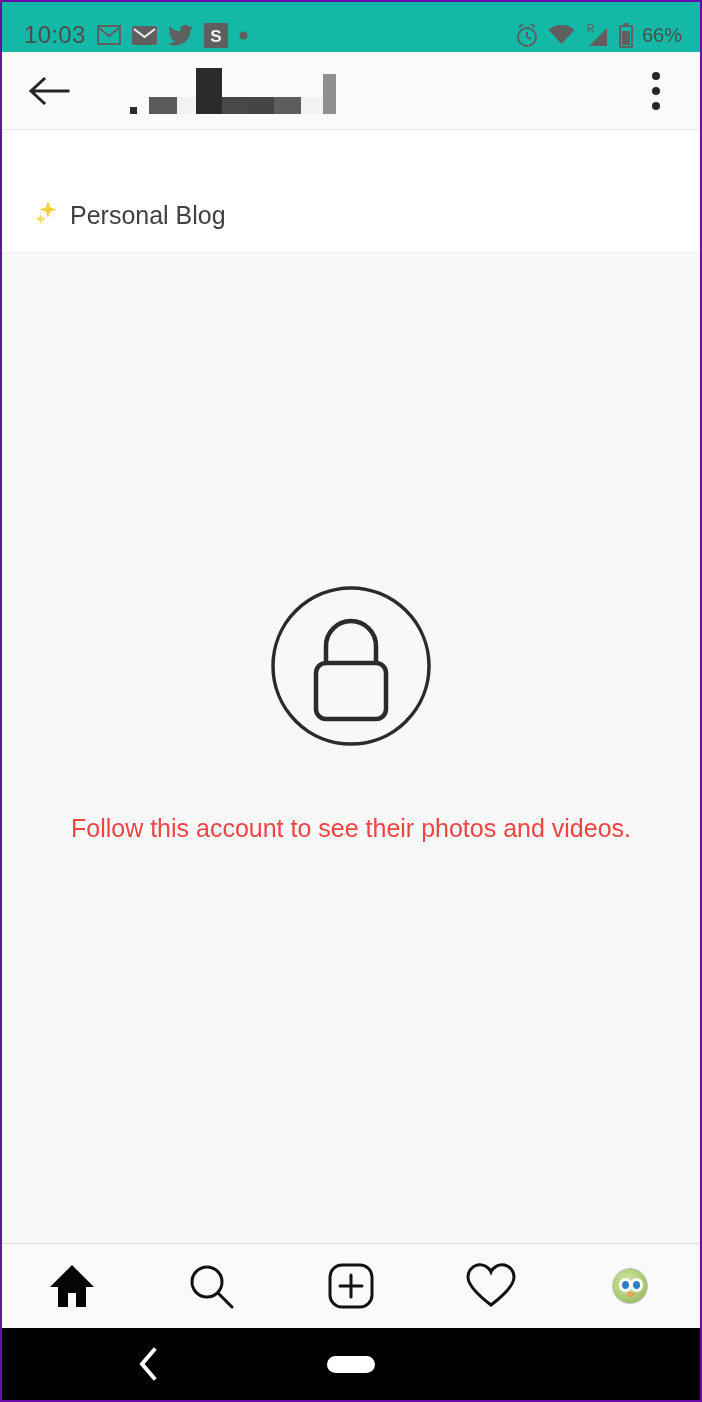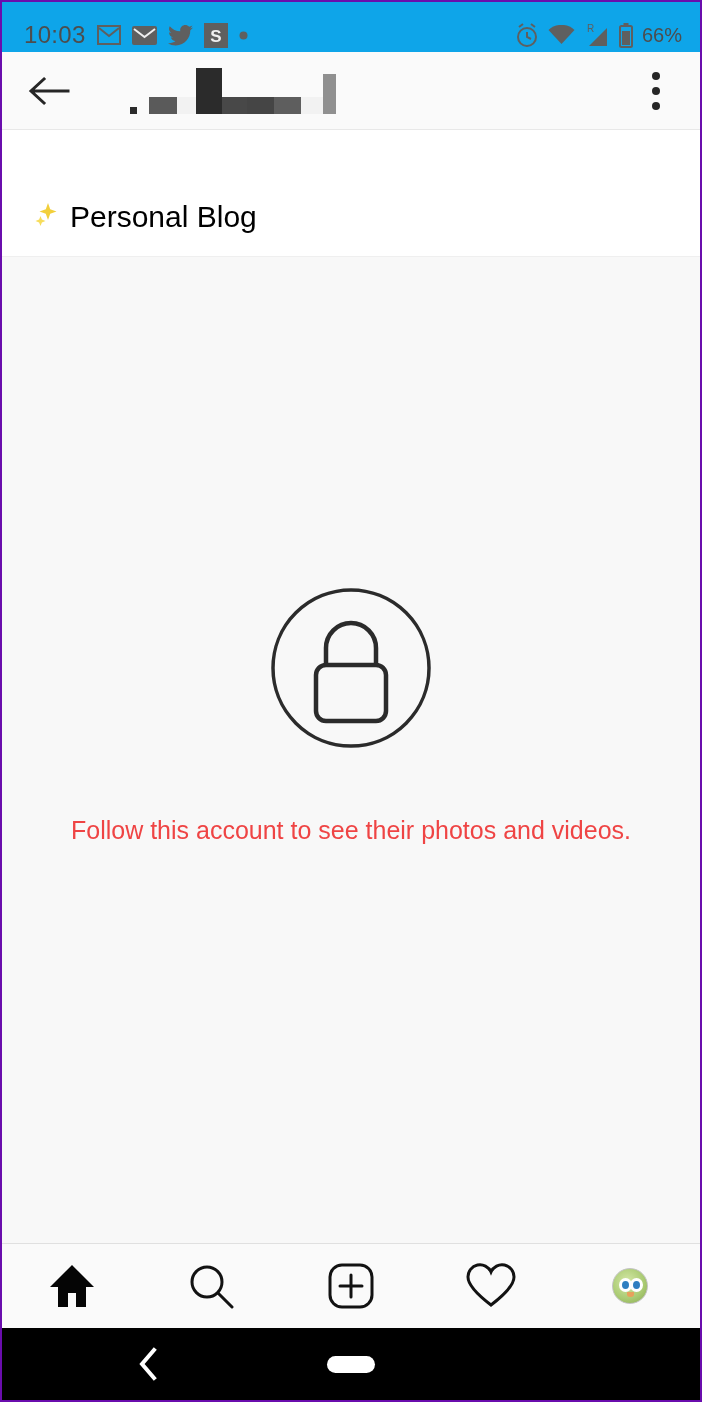--- a/index.html
+++ b/index.html
@@ -12,21 +12,21 @@
   #phone {
     position:relative;
     width:702px; height:1402px;
     border:2px solid #6a0dad;
     background:#ffffff;
     display:flex; flex-direction:column;
   }
 
   
   .statusbar {
-    height:50px; background:#0ea5e9;
+    height:50px; background:#14b8a6;
     display:flex; align-items:center;
     padding:16px 18px 0 22px;
     flex:0 0 auto;
   }
   .status-left { display:flex; align-items:center; gap:11px; }
   .clock { font-size:24px; color:#4d4d4d; letter-spacing:.3px; }
   .sicon { display:flex; align-items:center; justify-content:center; }
   .status-right { margin-left:auto; display:flex; align-items:center; gap:9px; }
   .battpct { font-size:20px; color:#4d4d4d; }
 
@@ -63,21 +63,21 @@
   .followbtn {
     margin-top:16px; height:48px; border-radius:6px;
     background:#3897f0; color:#ffffff;
     font-size:25px; font-weight:bold;
     display:flex; align-items:center; justify-content:center;
     border:none; width:100%; cursor:pointer;
     font-family:"Liberation Sans", sans-serif;
   }
   .bio { display:flex; align-items:center; gap:10px; margin:48px 0 0 4px; padding-bottom:22px; }
   .bio-emoji { font-size:25px; line-height:1; }
-  .bio-text { font-size:30px; color:#000000; }
+  .bio-text { font-size:25px; color:#404040; }
 
   
   .private {
     flex:1; background:#f8f8f8;
     border-top:1px solid #efefef;
     display:flex; flex-direction:column;
     align-items:center; justify-content:center;
     padding-bottom:70px;
   }
   .priv-title { font-size:38px; color:#262626; margin-top:56px; font-weight:normal; }

